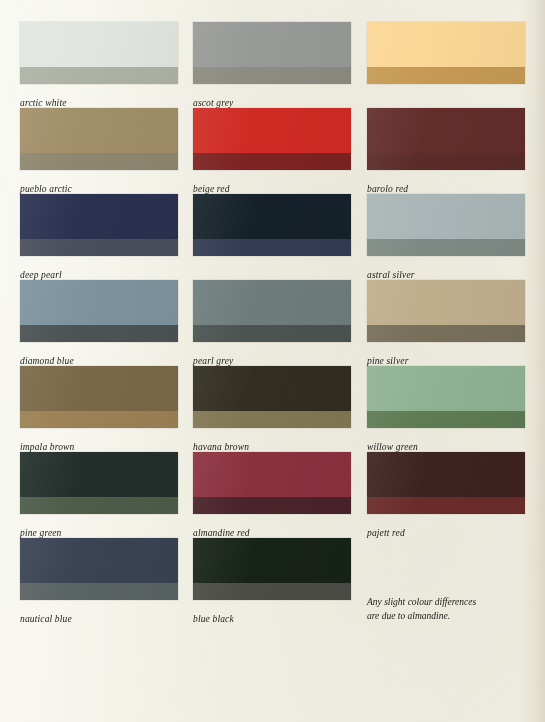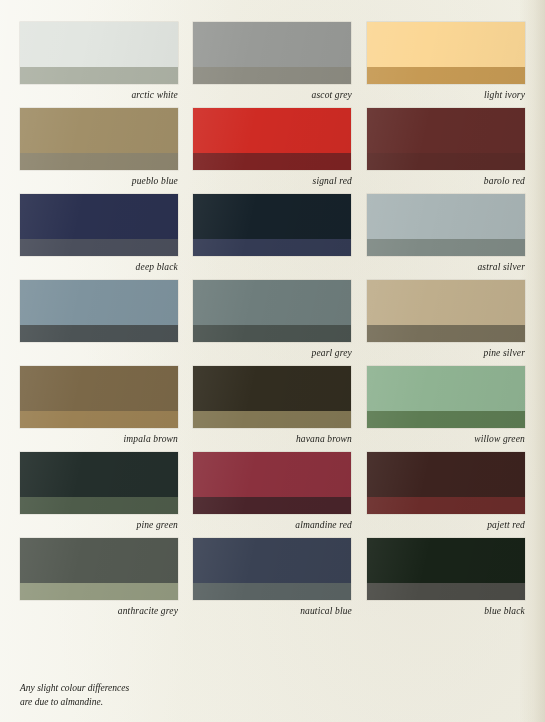--- a/index.html
+++ b/index.html
@@ -71,27 +71,26 @@
     height: 28%;
   }
   .swatch-sheen {
     position: absolute;
     inset: 0;
     background: linear-gradient(103deg, rgba(255,255,255,0.07) 0%, rgba(255,255,255,0.0) 38%, rgba(0,0,0,0.035) 100%);
     pointer-events: none;
   }
 
   .swatch-label {
-    margin-top: 6px;
+    margin-top: 14px;
     font-style: italic;
     font-size: 9.5px;
     letter-spacing: 0.15px;
     color: #20201c;
     white-space: nowrap;
-    text-align: right;
   }
 
   .note-cell {
     height: 86px;
     display: flex;
     align-items: flex-end;
     padding-top: 15px;
     box-sizing: border-box;
   }
   .print-note {
@@ -124,53 +123,52 @@
         <div class="swatch-sheen"></div>
       </div>
       <div class="swatch-label">ascot grey</div>
     </div>
     <div class="swatch-cell">
       <div class="swatch-block">
         <div class="swatch-top" style="background: rgb(251, 215, 149);"></div>
         <div class="swatch-bottom" style="background: rgb(198, 154, 84);"></div>
         <div class="swatch-sheen"></div>
       </div>
-      <div class="swatch-label">light ivory</div>
     </div>
     <div class="swatch-cell">
       <div class="swatch-block">
         <div class="swatch-top" style="background: rgb(161, 143, 104);"></div>
         <div class="swatch-bottom" style="background: rgb(142, 134, 111);"></div>
         <div class="swatch-sheen"></div>
       </div>
-      <div class="swatch-label">pueblo blue</div>
+      <div class="swatch-label">pueblo arctic</div>
     </div>
     <div class="swatch-cell">
       <div class="swatch-block">
         <div class="swatch-top" style="background: rgb(207, 43, 36);"></div>
         <div class="swatch-bottom" style="background: rgb(125, 35, 35);"></div>
         <div class="swatch-sheen"></div>
       </div>
-      <div class="swatch-label">signal red</div>
+      <div class="swatch-label">beige red</div>
     </div>
     <div class="swatch-cell">
       <div class="swatch-block">
         <div class="swatch-top" style="background: rgb(99, 45, 42);"></div>
         <div class="swatch-bottom" style="background: rgb(91, 43, 40);"></div>
         <div class="swatch-sheen"></div>
       </div>
       <div class="swatch-label">barolo red</div>
     </div>
     <div class="swatch-cell">
       <div class="swatch-block">
         <div class="swatch-top" style="background: rgb(43, 49, 80);"></div>
         <div class="swatch-bottom" style="background: rgb(75, 79, 92);"></div>
         <div class="swatch-sheen"></div>
       </div>
-      <div class="swatch-label">deep black</div>
+      <div class="swatch-label">deep pearl</div>
     </div>
     <div class="swatch-cell">
       <div class="swatch-block">
         <div class="swatch-top" style="background: rgb(22, 34, 42);"></div>
         <div class="swatch-bottom" style="background: rgb(52, 59, 84);"></div>
         <div class="swatch-sheen"></div>
       </div>
     </div>
     <div class="swatch-cell">
       <div class="swatch-block">
@@ -179,20 +177,21 @@
         <div class="swatch-sheen"></div>
       </div>
       <div class="swatch-label">astral silver</div>
     </div>
     <div class="swatch-cell">
       <div class="swatch-block">
         <div class="swatch-top" style="background: rgb(126, 147, 158);"></div>
         <div class="swatch-bottom" style="background: rgb(76, 83, 85);"></div>
         <div class="swatch-sheen"></div>
       </div>
+      <div class="swatch-label">diamond blue</div>
     </div>
     <div class="swatch-cell">
       <div class="swatch-block">
         <div class="swatch-top" style="background: rgb(110, 125, 124);"></div>
         <div class="swatch-bottom" style="background: rgb(75, 84, 80);"></div>
         <div class="swatch-sheen"></div>
       </div>
       <div class="swatch-label">pearl grey</div>
     </div>
     <div class="swatch-cell">
@@ -243,28 +242,20 @@
       </div>
       <div class="swatch-label">almandine red</div>
     </div>
     <div class="swatch-cell">
       <div class="swatch-block">
         <div class="swatch-top" style="background: rgb(61, 35, 31);"></div>
         <div class="swatch-bottom" style="background: rgb(106, 44, 42);"></div>
         <div class="swatch-sheen"></div>
       </div>
       <div class="swatch-label">pajett red</div>
-    </div>
-    <div class="swatch-cell">
-      <div class="swatch-block">
-        <div class="swatch-top" style="background: rgb(84, 90, 82);"></div>
-        <div class="swatch-bottom" style="background: rgb(147, 154, 128);"></div>
-        <div class="swatch-sheen"></div>
-      </div>
-      <div class="swatch-label">anthracite grey</div>
     </div>
     <div class="swatch-cell">
       <div class="swatch-block">
         <div class="swatch-top" style="background: rgb(58, 66, 84);"></div>
         <div class="swatch-bottom" style="background: rgb(90, 99, 99);"></div>
         <div class="swatch-sheen"></div>
       </div>
       <div class="swatch-label">nautical blue</div>
     </div>
     <div class="swatch-cell">

